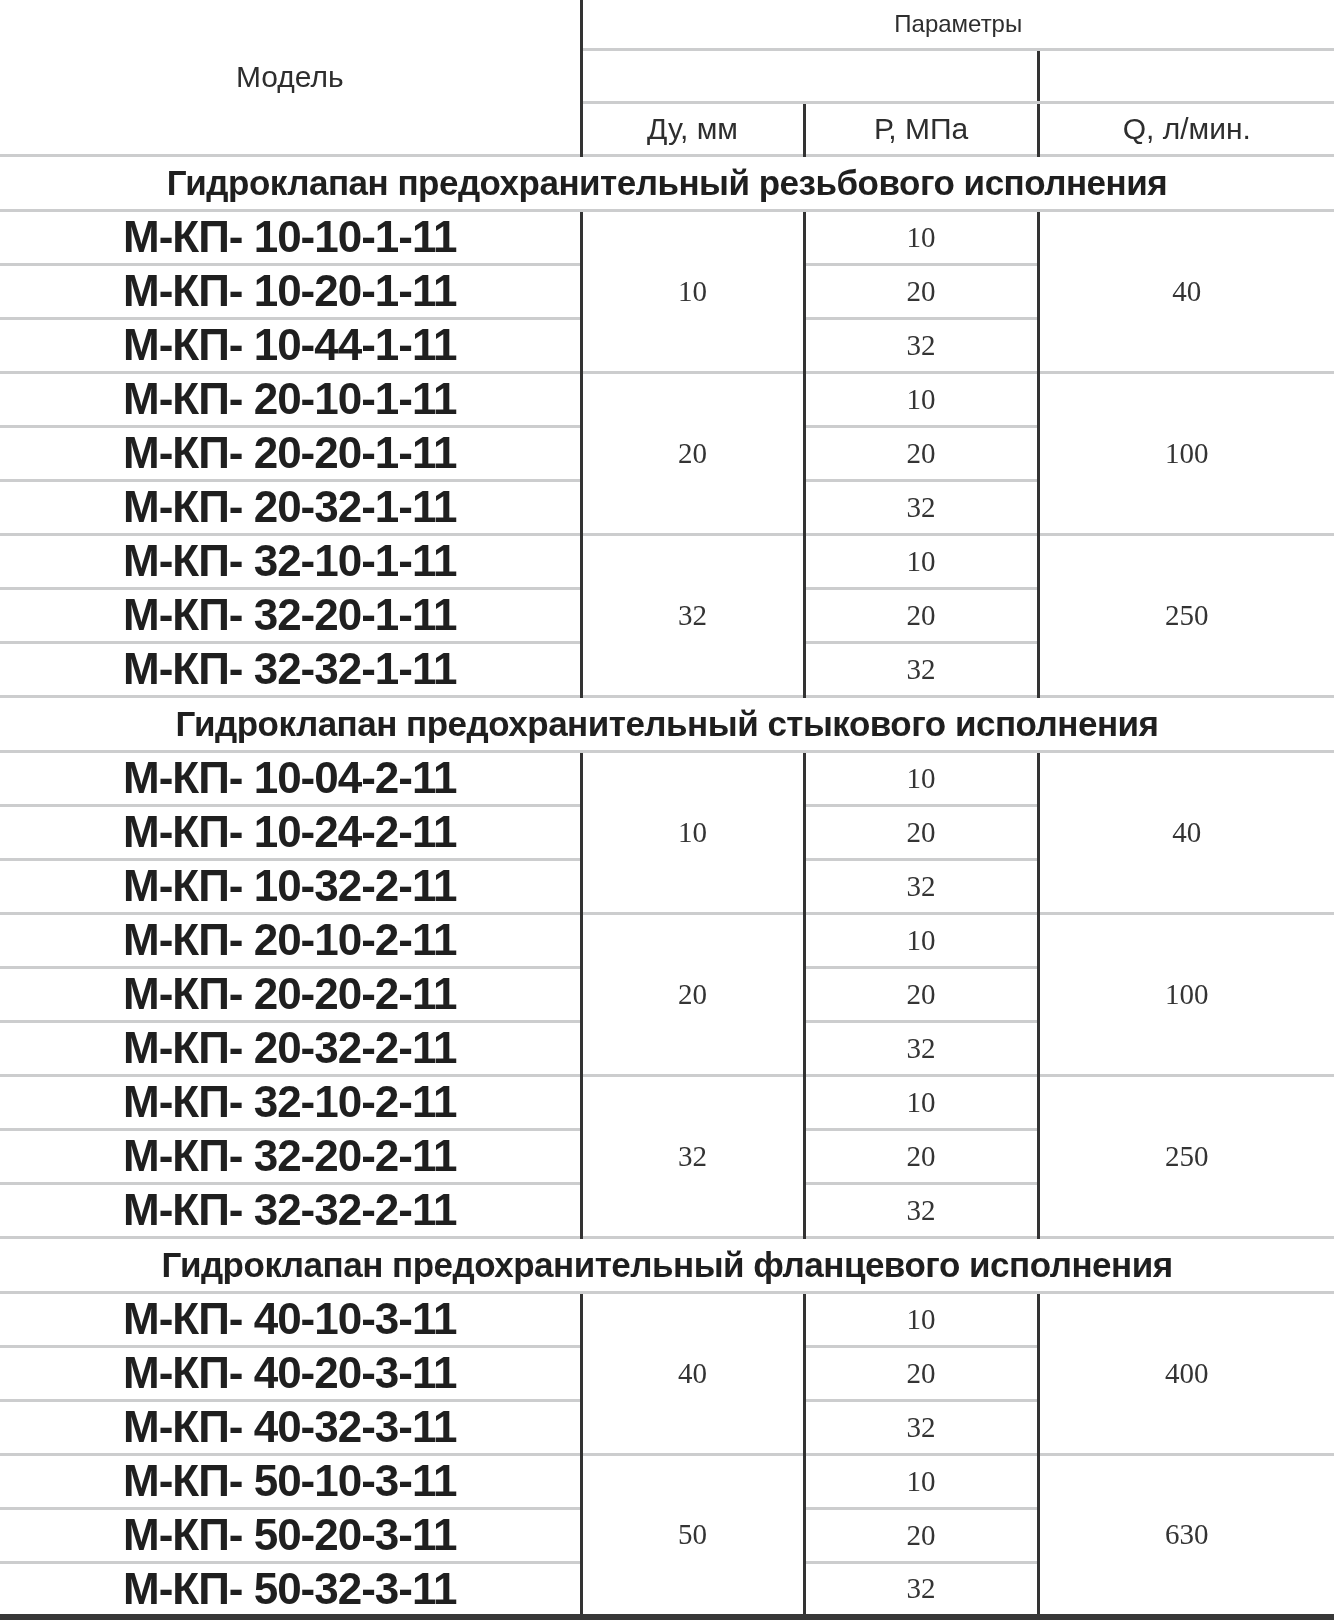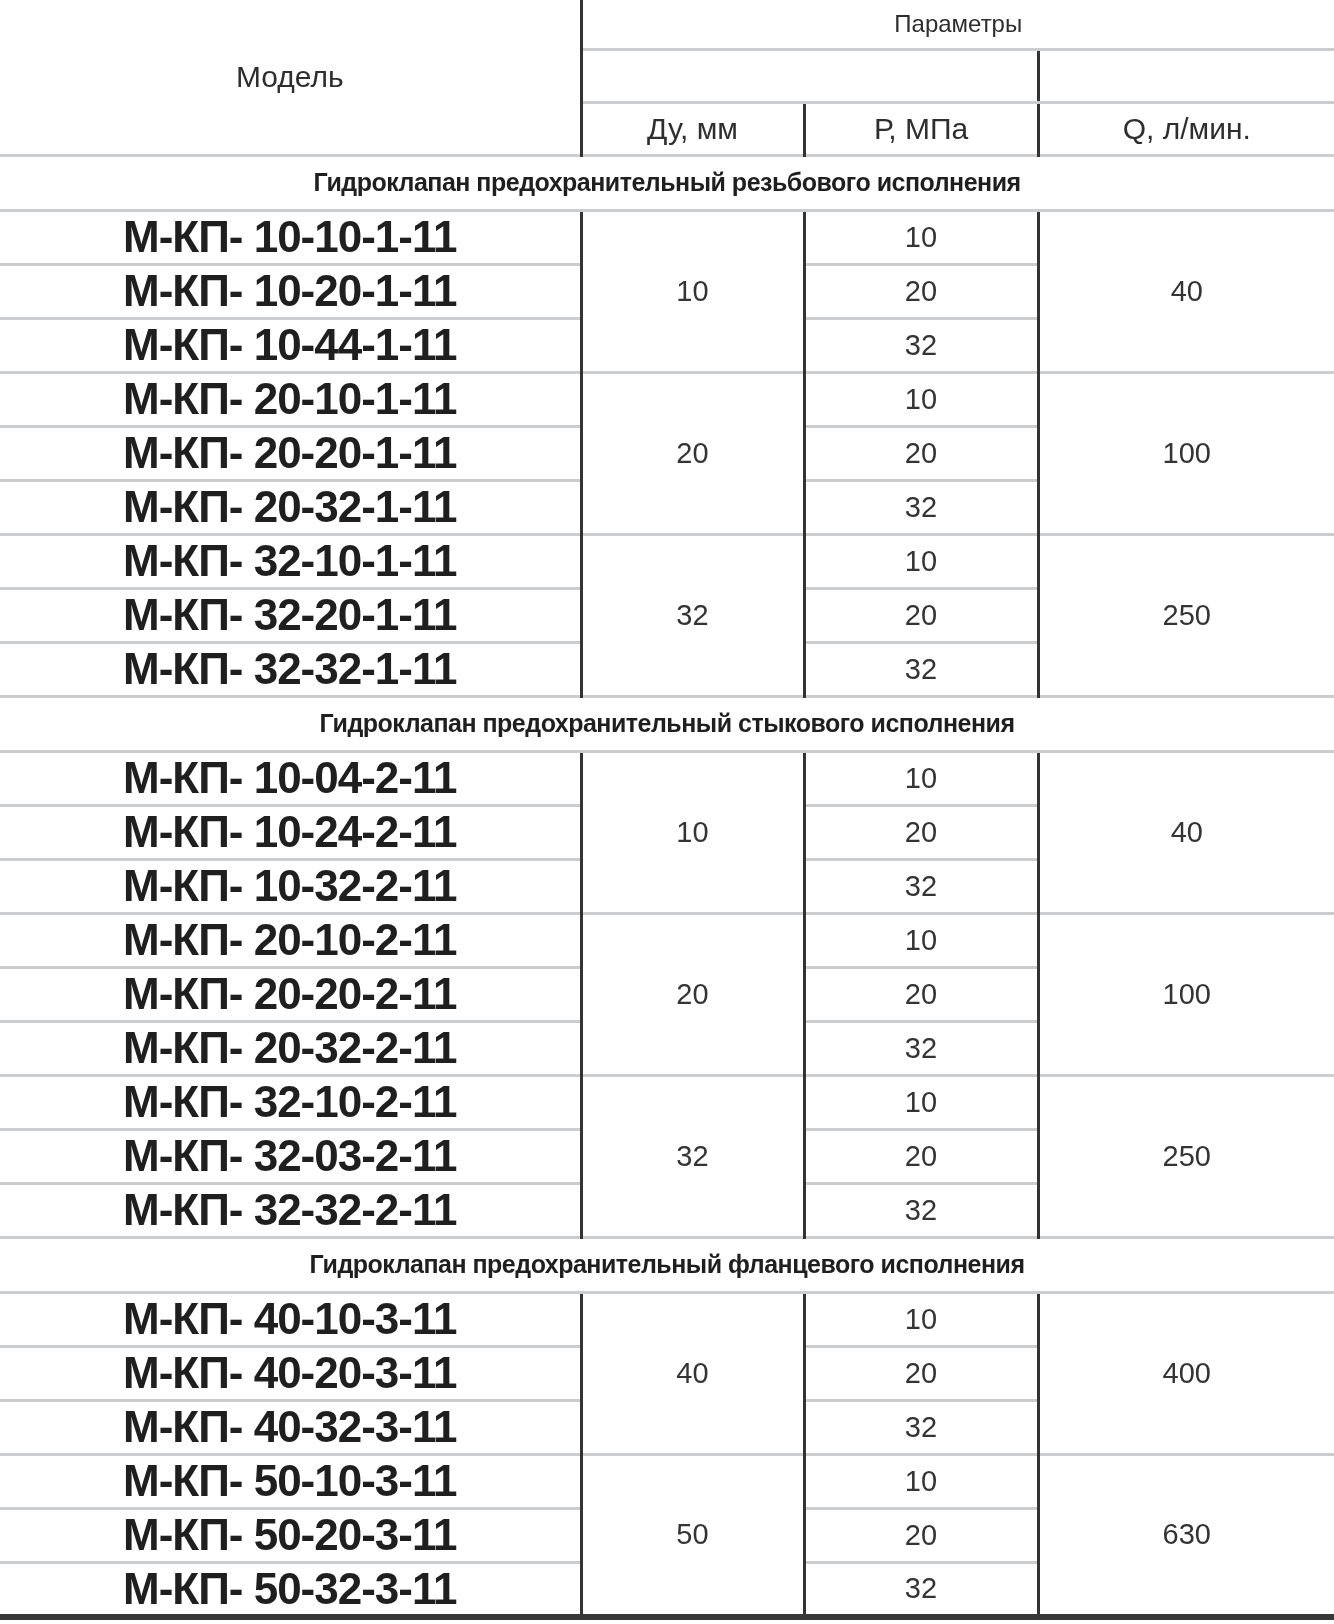--- a/index.html
+++ b/index.html
@@ -45,21 +45,21 @@
   td.gap-dup { border-bottom: 3px solid #cccdce; }
   td.gap-q   { border-bottom: 3px solid #cccdce; border-left: 3px solid #333333; }
   td.sub-head {
     font-size: 30px;
     color: #2e2e2e;
   }
   td.sub-head.bl { border-left: 3px solid #333333; }
   
   tr.section-row { height: 55px; }
   tr.section-row td {
-    font-size: 25px;
+    font-size: 35px;
     font-weight: 700;
     letter-spacing: -0.5px;
     color: #1f1f1f;
     border-top: 3px solid #cccdce;
     border-bottom: 3px solid #cccdce;
   }
   
   tr.data-row { height: 54px; }
   td.model-cell {
     text-align: left;
@@ -68,20 +68,21 @@
     font-weight: 700;
     letter-spacing: -1px;
     color: #1f1f1f;
     border-right: 3px solid #333333;
     border-top: 3px solid #cccdce;
   }
   td.du-cell, td.p-cell, td.q-cell {
     font-size: 29px;
     color: #343434;
     border-top: 3px solid #cccdce;
+    font-family: Liberation Serif, serif;
   }
   td.du-cell { border-right: 3px solid #333333; }
   td.p-cell  { border-right: 3px solid #333333; }
 </style>
 </head>
 <body>
 
 <div class="page">
   <table class="spec">
     <colgroup>
@@ -181,21 +182,21 @@
           <td class="model-cell">М-КП- 20-32-2-11</td>
           <td class="p-cell">32</td>
         </tr>
         <tr class="data-row">
           <td class="model-cell">М-КП- 32-10-2-11</td>
           <td class="du-cell" rowspan="3">32</td>
           <td class="p-cell">10</td>
           <td class="q-cell" rowspan="3">250</td>
         </tr>
         <tr class="data-row">
-          <td class="model-cell">М-КП- 32-03-2-11</td>
+          <td class="model-cell">М-КП- 32-20-2-11</td>
           <td class="p-cell">20</td>
         </tr>
         <tr class="data-row">
           <td class="model-cell">М-КП- 32-32-2-11</td>
           <td class="p-cell">32</td>
         </tr>
         <tr class="section-row">
           <td class="" colspan="4">Гидроклапан предохранительный фланцевого исполнения</td>
         </tr>
         <tr class="data-row">

